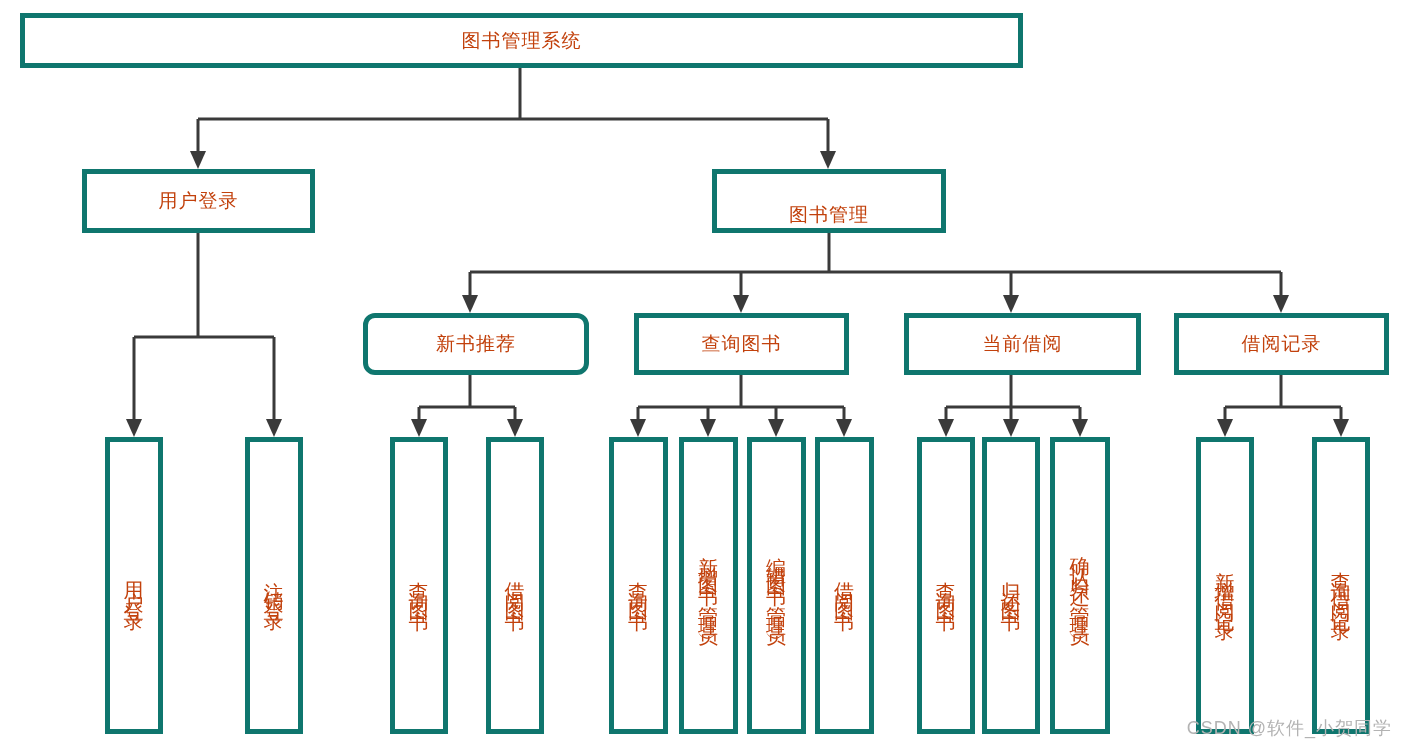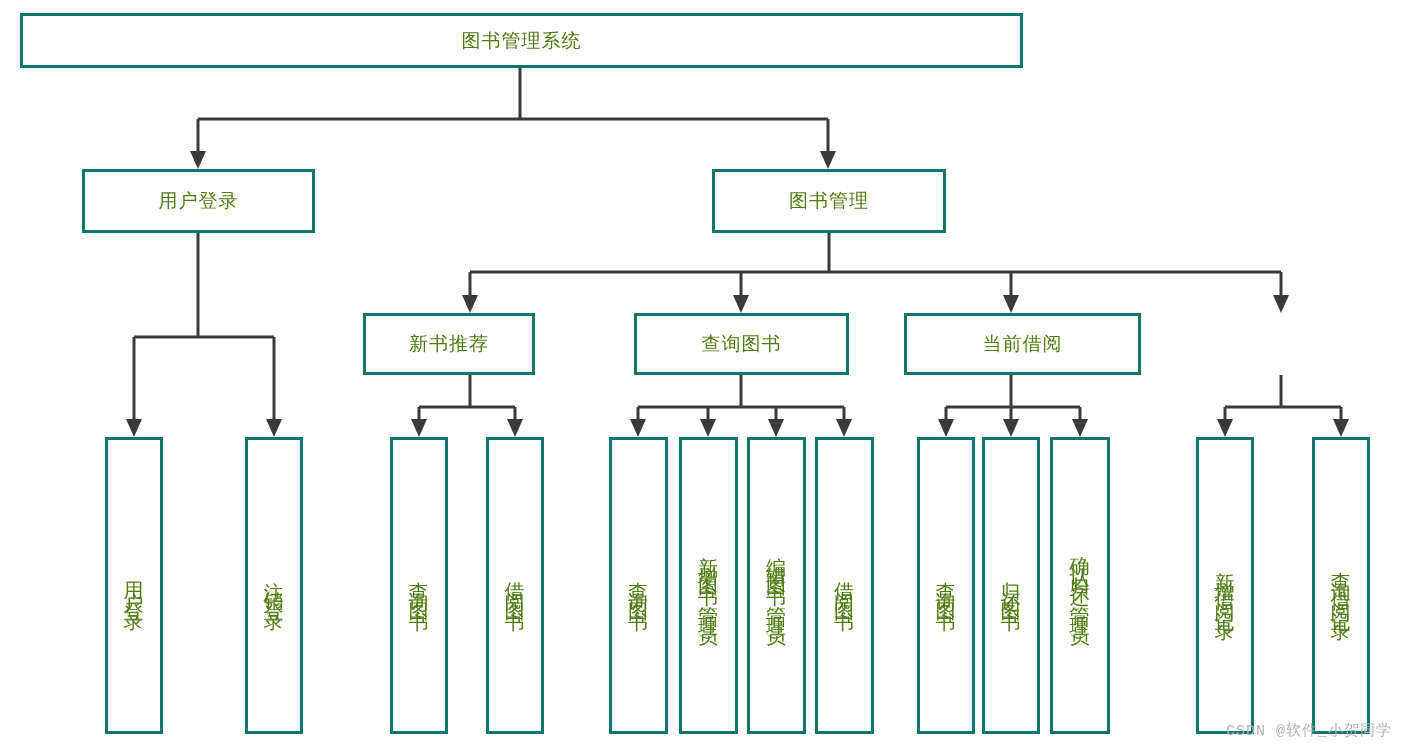--- a/index.html
+++ b/index.html
@@ -19,54 +19,53 @@
     position: absolute;
     left: 0;
     top: 0;
     width: 1405px;
     height: 747px;
     pointer-events: none;
   }
   .node {
     position: absolute;
     box-sizing: border-box;
-    border: 3px solid #0f766e;
+    border: 5px solid #0f766e;
     background: #ffffff;
     display: flex;
     align-items: center;
     justify-content: center;
-    color: #4d7c0f;
+    color: #c2410c;
     font-size: 19px;
     letter-spacing: 1px;
     white-space: nowrap;
     z-index: 2;
   }
   .vnode span {
     writing-mode: vertical-rl;
     text-orientation: mixed;
     letter-spacing: 10px;
     line-height: 1;
     font-size: 20px;
   }
   .watermark {
     position: absolute;
     right: 13px;
     bottom: 7px;
-    font-size: 15px;
+    font-size: 18px;
     color: #b3b3b3;
     letter-spacing: 1px;
     z-index: 3;
     white-space: nowrap;
-    font-family: Liberation Mono, monospace;
   }
   
   .n-root  { left: 20px;  top: 13px;  width: 1003px; height: 55px; }
   .n-login { left: 82px;  top: 169px; width: 233px;  height: 64px; }
-  .n-mgmt  { left: 712px; top: 169px; width: 234px;  height: 64px; }
-  .n-s0 { left: 363px;  top: 313px; width: 172px; height: 62px; }
+  .n-mgmt  { left: 712px; top: 169px; width: 234px;  height: 64px; align-items: flex-end; }
+  .n-s0 { left: 363px;  top: 313px; width: 226px; height: 62px; border-radius: 12px; }
   .n-s1 { left: 634px;  top: 313px; width: 215px; height: 62px; }
   .n-s2 { left: 904px;  top: 313px; width: 237px; height: 62px; }
   .n-s3 { left: 1174px; top: 313px; width: 215px; height: 62px; }
   .n-g1c0 { left: 105px;  top: 437px; width: 58px; height: 297px; }
   .n-g1c1 { left: 245px;  top: 437px; width: 58px; height: 297px; }
   .n-g2c0 { left: 390px;  top: 437px; width: 58px; height: 297px; }
   .n-g2c1 { left: 486px;  top: 437px; width: 58px; height: 297px; }
   .n-g3c0 { left: 609px;  top: 437px; width: 59px; height: 297px; }
   .n-g3c1 { left: 679px;  top: 437px; width: 59px; height: 297px; }
   .n-g3c2 { left: 747px;  top: 437px; width: 59px; height: 297px; }
@@ -128,20 +127,23 @@
 
   <div class="node n-s0">
     <span>新书推荐</span>
   </div>
   <div class="node n-s1">
     <span>查询图书</span>
   </div>
   <div class="node n-s2">
     <span>当前借阅</span>
   </div>
+  <div class="node n-s3">
+    <span>借阅记录</span>
+  </div>
 
   <div class="node vnode n-g1c0">
     <span>用户登录</span>
   </div>
   <div class="node vnode n-g1c1">
     <span>注销登录</span>
   </div>
 
   <div class="node vnode n-g2c0">
     <span>查询图书</span>

